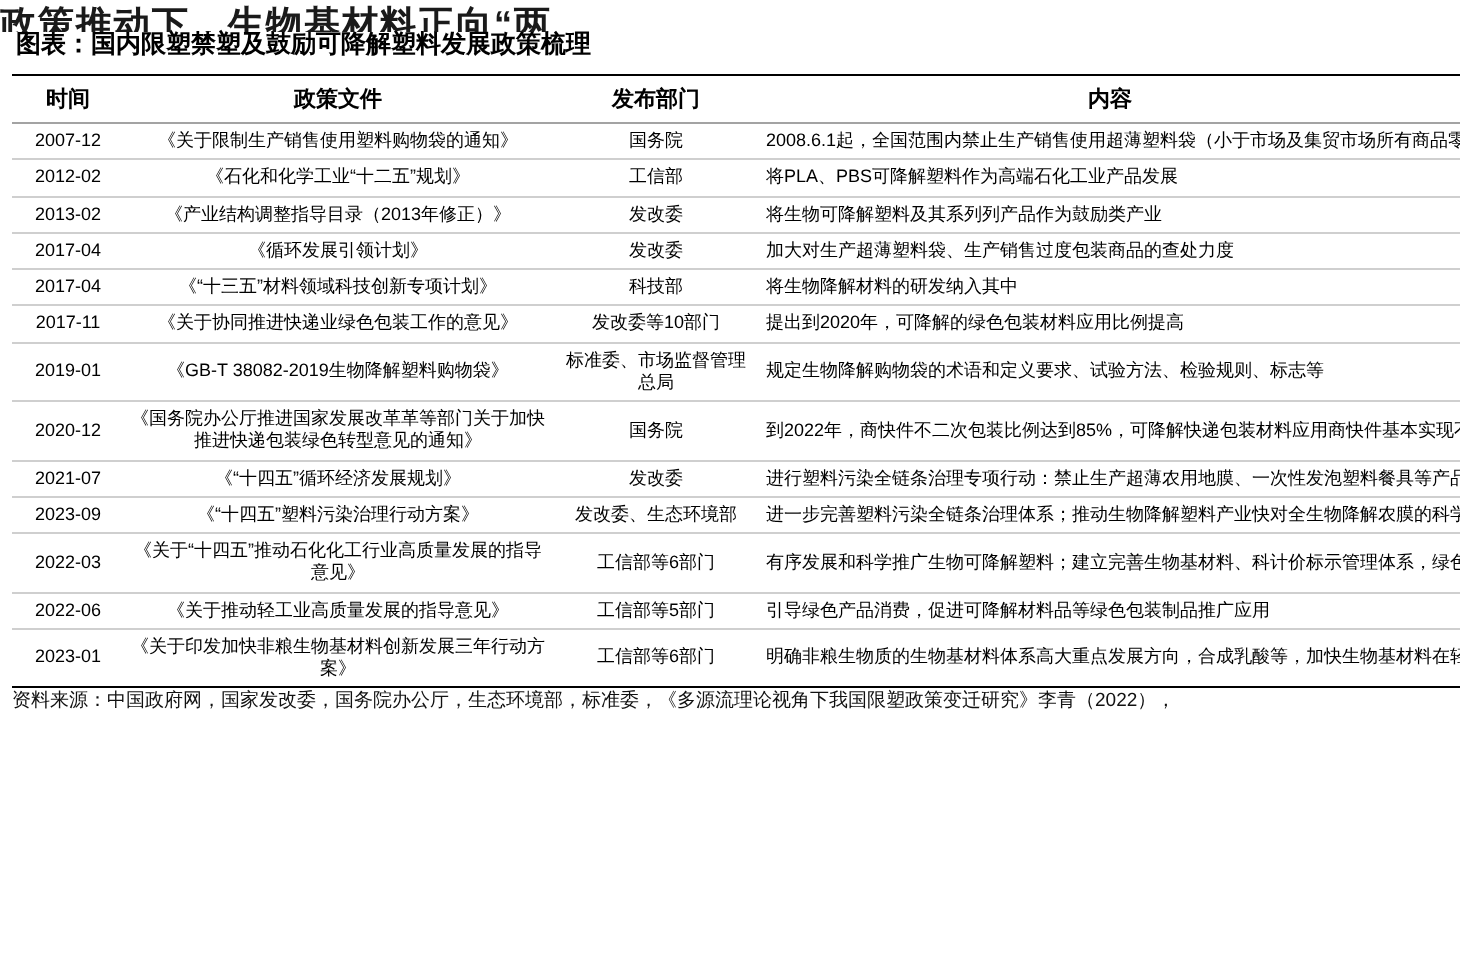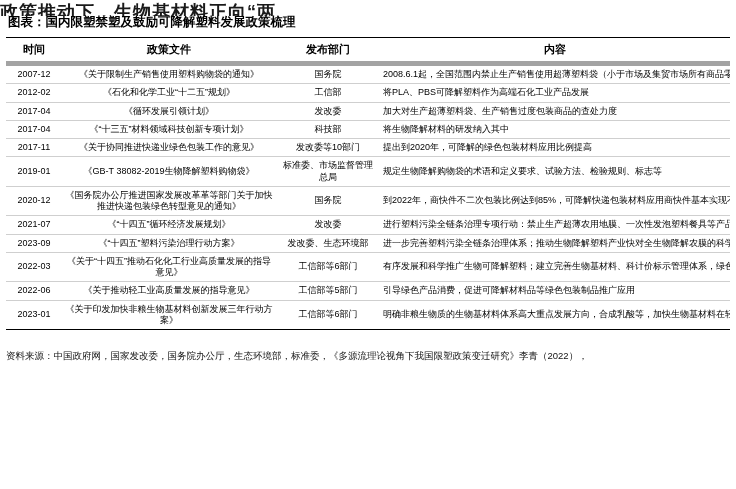--- a/index.html
+++ b/index.html
@@ -43,21 +43,21 @@
   table.policy {
     margin-top: 6px;
     border-collapse: collapse;
     width: 100%;
     table-layout: fixed;
     font-size: 9px;
   }
   table.policy th {
     background: #ffffff;
     border-top: 1.4px solid #000;
-    border-bottom: 5px solid #a3a3a3;
+    border-bottom: 1px solid #a3a3a3;
     font-size: 11px;
     font-weight: bold;
     padding: 4px 2px;
     text-align: center;
     vertical-align: middle;
   }
   table.policy td {
     border-bottom: 0.6px solid #cfcfcf;
     padding: 3px 3px;
     vertical-align: middle;
@@ -68,21 +68,21 @@
   }
   .col-time { width: 52px; text-align: center; }
   .col-doc  { width: 210px; text-align: center; }
   .col-dept { width: 100px; text-align: center; }
   .col-cont { width: auto; text-align: left; }
   td.col-cont {
     white-space: nowrap;
     overflow: hidden;
   }
   .source {
-    margin-top: 20px;
+    margin-top: 0;
     font-size: 9.5px;
     color: #111;
     white-space: nowrap;
     overflow: hidden;
   }
 </style>
 </head>
 <body>
 
 <div class="page">
@@ -105,20 +105,26 @@
         <td class="col-time">2007-12</td>
         <td class="col-doc">《关于限制生产销售使用塑料购物袋的通知》</td>
         <td class="col-dept">国务院</td>
         <td class="col-cont">2008.6.1起，全国范围内禁止生产销售使用超薄塑料袋（小于市场及集贸市场所有商品零售场所实行塑料购物袋有偿</td>
       </tr>
       <tr>
         <td class="col-time">2012-02</td>
         <td class="col-doc">《石化和化学工业“十二五”规划》</td>
         <td class="col-dept">工信部</td>
         <td class="col-cont">将PLA、PBS可降解塑料作为高端石化工业产品发展</td>
+      </tr>
+      <tr>
+        <td class="col-time">2013-02</td>
+        <td class="col-doc">《产业结构调整指导目录（2013年修正）》</td>
+        <td class="col-dept">发改委</td>
+        <td class="col-cont">将生物可降解塑料及其系列列产品作为鼓励类产业</td>
       </tr>
       <tr>
         <td class="col-time">2017-04</td>
         <td class="col-doc">《循环发展引领计划》</td>
         <td class="col-dept">发改委</td>
         <td class="col-cont">加大对生产超薄塑料袋、生产销售过度包装商品的查处力度</td>
       </tr>
       <tr>
         <td class="col-time">2017-04</td>
         <td class="col-doc">《“十三五”材料领域科技创新专项计划》</td>

